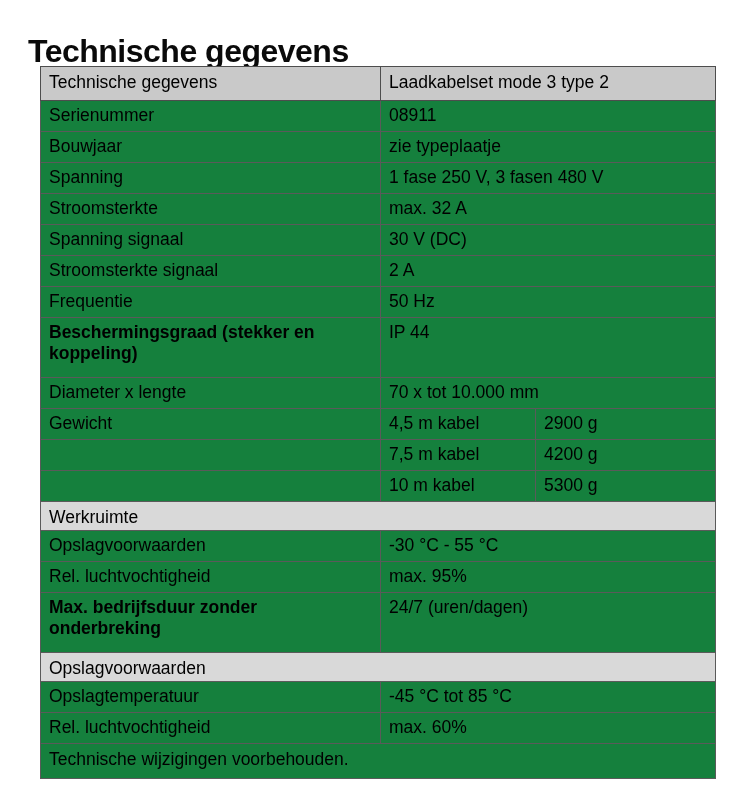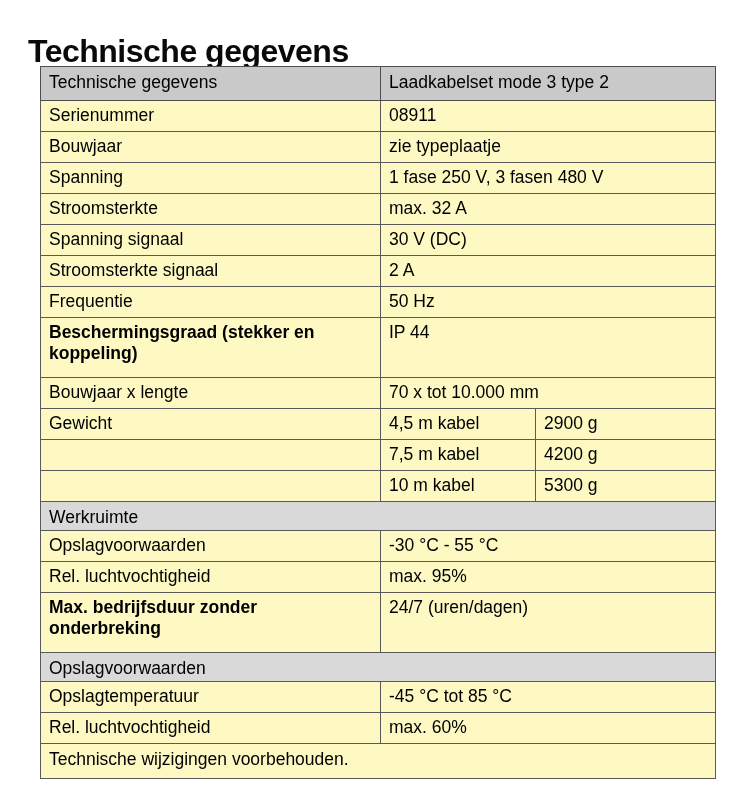--- a/index.html
+++ b/index.html
@@ -38,21 +38,21 @@
     width: 675px;
     border-collapse: collapse;
     table-layout: fixed;
     font-size: 17.5px;
     line-height: 1.18;
   }
   .spec-table td {
     border: 1.6px solid #5a5a5a;
     padding: 4px 8px 5px 8px;
     vertical-align: top;
-    background: #fef9c3;
+    background: #15803d;
     height: 21px;
   }
   .spec-table tr.head-row td {
     background: #c9c9c9;
     font-weight: normal;
     border-color: #4d4d4d;
     padding-top: 5px;
     padding-bottom: 7px;
   }
   .spec-table tr.section-row td {
@@ -165,21 +165,21 @@
           <span class="wrap-2">Beschermingsgraad (stekker en</span>
           <span class="wrap-2">koppeling)</span>
         </td>
         <td colspan="2">
             <span class="cell-text">IP 44</span>
           </td>
       </tr>
 
       <tr>
         <td>
-            <span class="cell-text">Bouwjaar x lengte</span>
+            <span class="cell-text">Diameter x lengte</span>
           </td>
         <td colspan="2">
             <span class="cell-text">70 x tot 10.000 mm</span>
           </td>
       </tr>
 
       <tr>
         <td>
             <span class="cell-text">Gewicht</span>
           </td>

